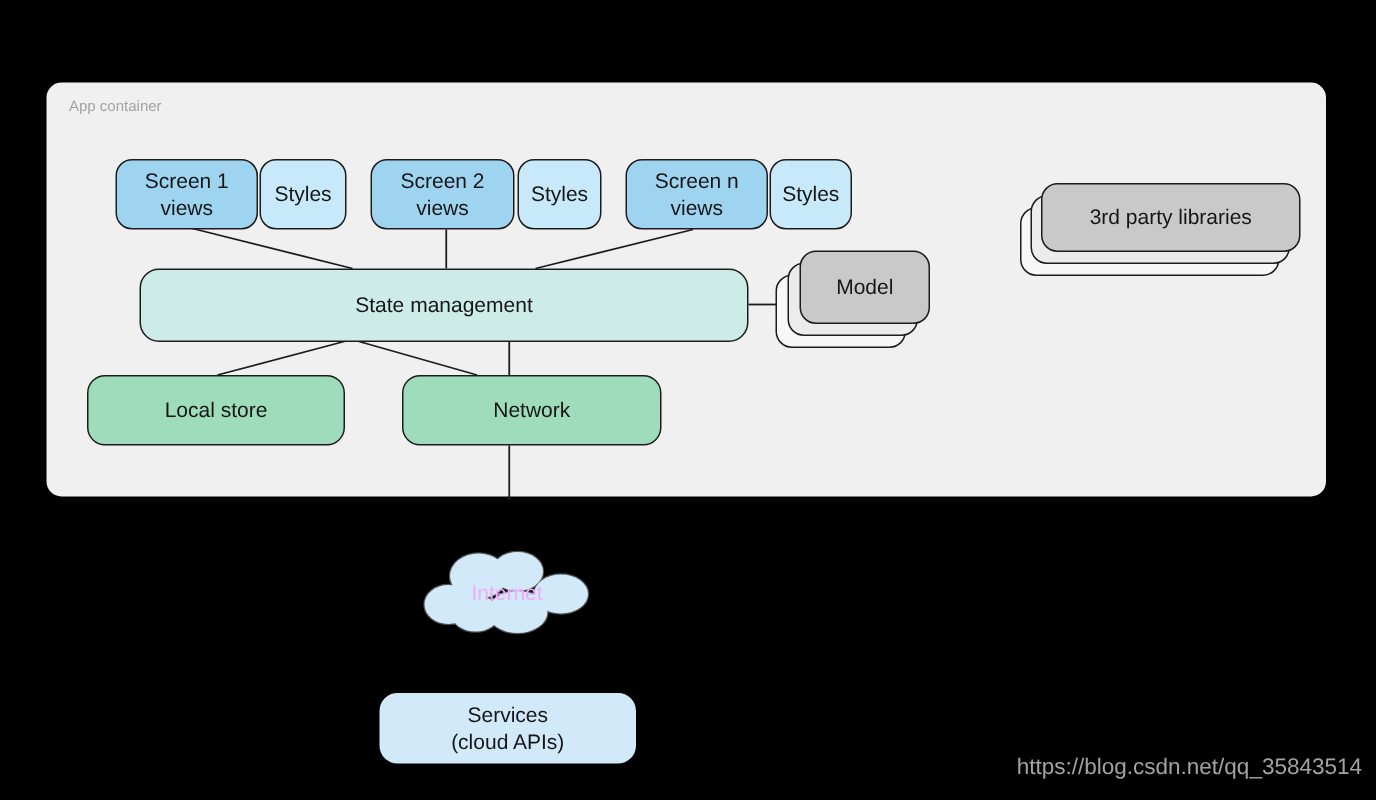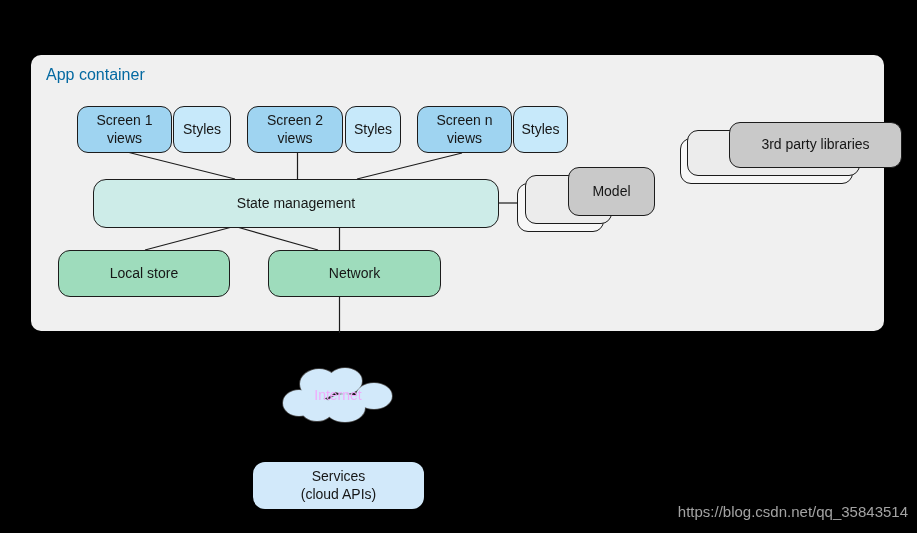--- a/index.html
+++ b/index.html
@@ -5,35 +5,35 @@
   html,body{margin:0;padding:0;background:#000;}
   #stage{
     position:relative;width:917px;height:533px;background:#000;overflow:hidden;
     font-family:"Liberation Sans",sans-serif;
   }
   .container{
     position:absolute;left:31px;top:55px;width:853px;height:276px;
     background:#f0f0f0;border-radius:10px;
   }
   .container-label{
-    position:absolute;left:46px;top:66px;font-size:16px;color:#0369a1;
+    position:absolute;left:46px;top:66px;font-size:10px;color:#a3a3a3;
   }
   .lines{position:absolute;left:0;top:0;width:917px;height:533px;pointer-events:none;}
   .node{
     position:absolute;box-sizing:border-box;
     border:1.3px solid #1c1c1c;border-radius:11px;
     display:flex;align-items:center;justify-content:center;
     text-align:center;font-size:14px;line-height:1.22;color:#161616;
     white-space:pre-line;
   }
   .blue{background:#9fd4f1;}
   .lightblue{background:#c7e9fa;}
   .teal{background:#cdece8;}
   .green{background:#9edcbc;}
-  .graycard{background:#c9c9c9;margin-left:35px;}
+  .graycard{background:#c9c9c9;}
   .card-mid{background:#ececec;}
   .card-back{background:#f7f7f7;}
   .borderless{border:none;background:#d2e9fa;}
   .cloud-wrap{position:absolute;left:281px;top:364px;width:114px;height:62px;}
   .cloud-label{
     position:absolute;left:0;top:0;width:114px;height:62px;
     display:flex;align-items:center;justify-content:center;
     font-size:14px;color:#f0abfc;
   }
   .watermark{

